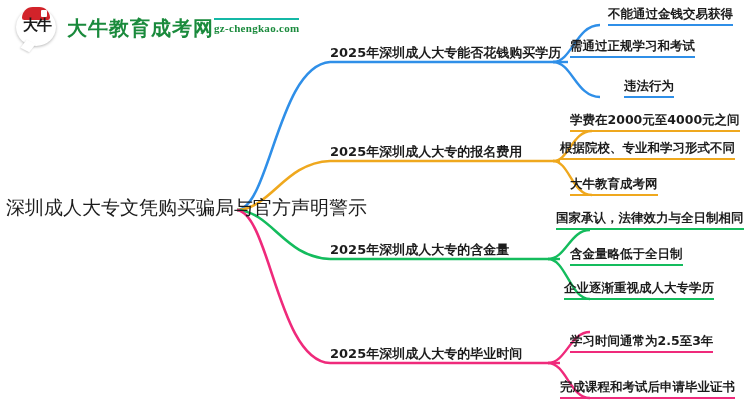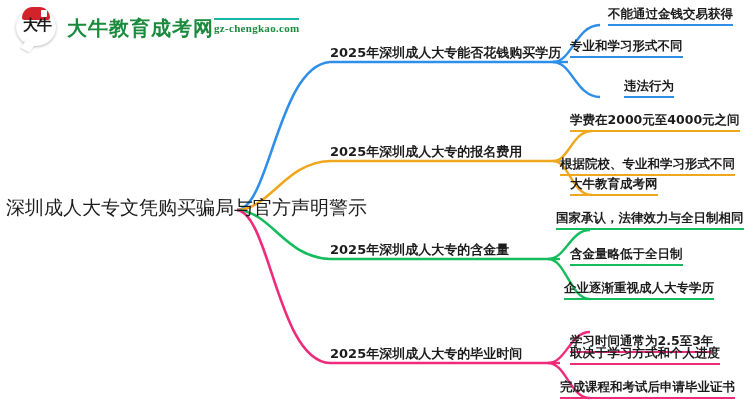--- a/index.html
+++ b/index.html
@@ -103,31 +103,30 @@
     <div class="logo-words">
       <div class="logo-title">大牛教育成考网</div>
       <div class="logo-sub">gz-chengkao.com</div>
     </div>
   </div>
 
   <div class="node" id="root-node">深圳成人大专文凭购买骗局与官方声明警示</div>
 
   <div class="node branch" style="left:330px;top:44px;">2025年深圳成人大专能否花钱购买学历</div>
   <div class="node leaf" style="left:608px;top:6px;border-bottom-color:#2f8fe8;">不能通过金钱交易获得</div>
-  <div class="node leaf" style="left:570px;top:38px;border-bottom-color:#2f8fe8;">专业和学习形式不同</div>
+  <div class="node leaf" style="left:570px;top:38px;border-bottom-color:#2f8fe8;">需通过正规学习和考试</div>
   <div class="node leaf" style="left:608px;top:78px;border-bottom-color:#2f8fe8;margin-left:16px;">违法行为</div>
 
   <div class="node branch" style="left:330px;top:143px;">2025年深圳成人大专的报名费用</div>
   <div class="node leaf" style="left:570px;top:112px;border-bottom-color:#efa81e;">学费在2000元至4000元之间</div>
-  <div class="node leaf" style="left:560px;top:156px;border-bottom-color:#efa81e;">根据院校、专业和学习形式不同</div>
+  <div class="node leaf" style="left:560px;top:140px;border-bottom-color:#efa81e;">根据院校、专业和学习形式不同</div>
   <div class="node leaf" style="left:570px;top:176px;border-bottom-color:#efa81e;">大牛教育成考网</div>
 
   <div class="node branch" style="left:330px;top:241px;">2025年深圳成人大专的含金量</div>
   <div class="node leaf" style="left:556px;top:210px;border-bottom-color:#14bc5d;">国家承认，法律效力与全日制相同</div>
   <div class="node leaf" style="left:570px;top:246px;border-bottom-color:#14bc5d;">含金量略低于全日制</div>
   <div class="node leaf" style="left:564px;top:280px;border-bottom-color:#14bc5d;">企业逐渐重视成人大专学历</div>
 
   <div class="node branch" style="left:330px;top:345px;">2025年深圳成人大专的毕业时间</div>
   <div class="node leaf" style="left:570px;top:313px;border-bottom-color:#ef2a7b;margin-top:20px;">学习时间通常为2.5至3年</div>
-  <div class="node leaf" style="left:570px;top:345px;border-bottom-color:#ef2a7b;">取决于学习方式和个人进度</div>
   <div class="node leaf" style="left:560px;top:379px;border-bottom-color:#ef2a7b;">完成课程和考试后申请毕业证书</div>
 
 </div>
 
 </body></html>

